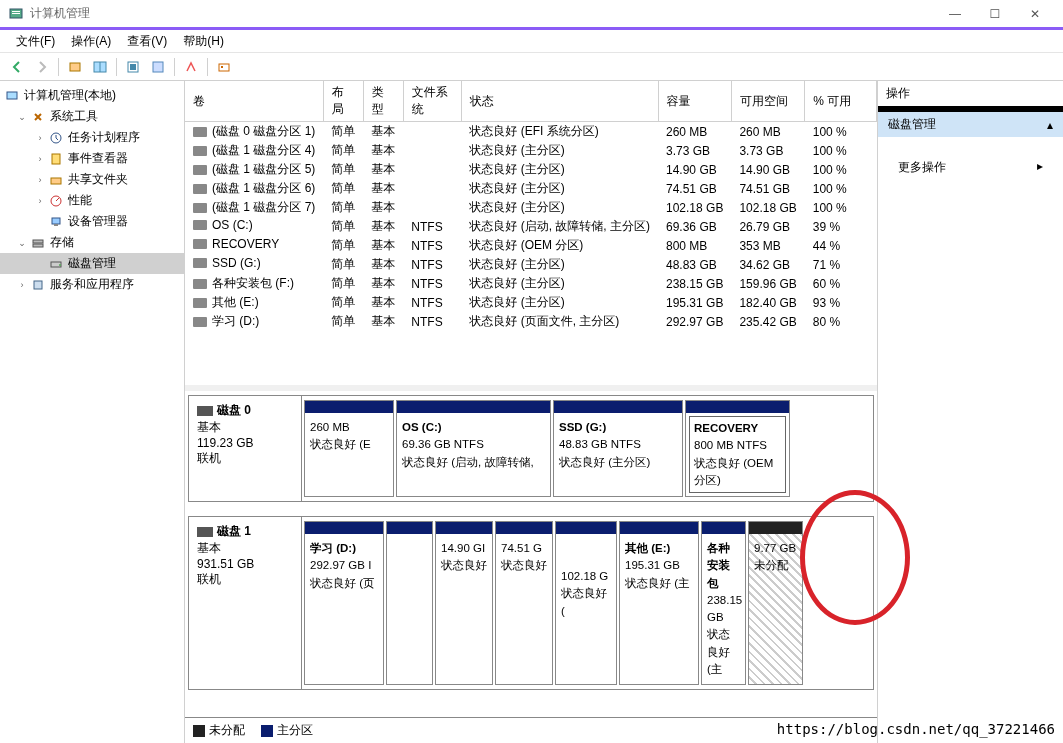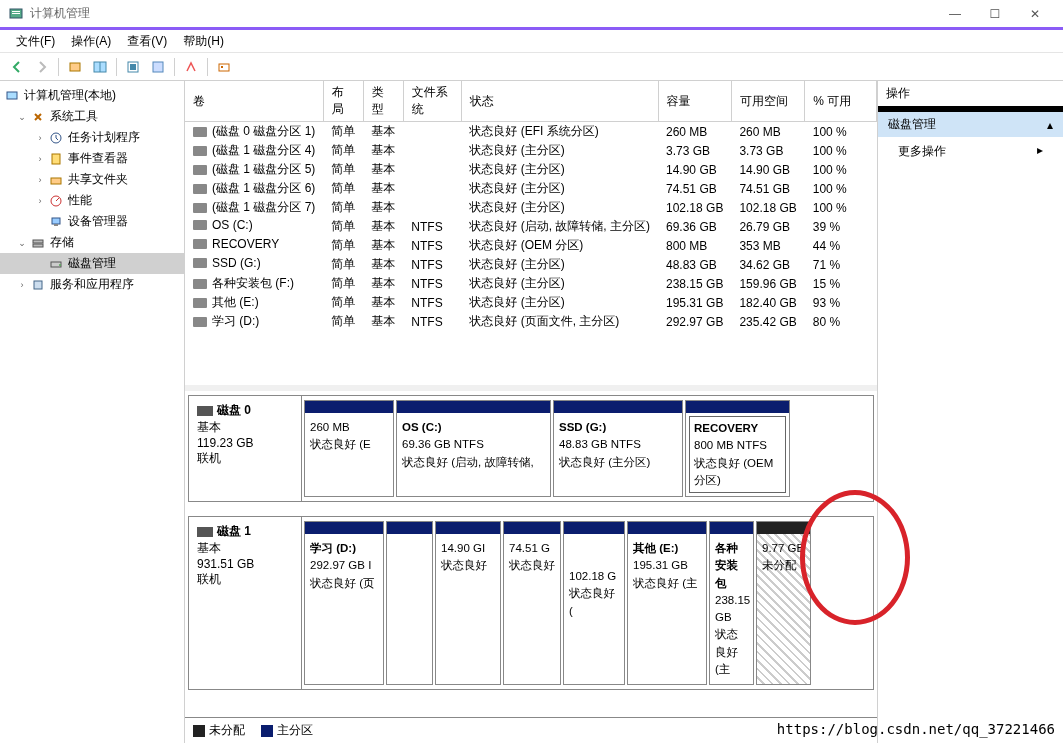--- a/index.html
+++ b/index.html
@@ -40,21 +40,21 @@
 .part .bar { height: 12px; background: #0a1d6e; flex-shrink: 0; }
 .part.unalloc .bar { background: #222; }
 .part .pbody { padding: 6px 5px; font-size: 11.5px; line-height: 1.5; flex: 1; }
 .part.recovery .pbody { border: 1px solid #666; margin: 3px; padding: 3px 4px; }
 .part.unalloc .pbody { background: repeating-linear-gradient(45deg, #fff, #fff 4px, #ccc 4px, #ccc 6px); }
 .legend { border-top: 1px solid #888; padding: 4px 8px; display: flex; gap: 16px; align-items: center; }
 .leg-swatch { width: 12px; height: 12px; display: inline-block; margin-right: 4px; vertical-align: middle; }
 .actions { width: 185px; }
 .actions-hdr { padding: 4px 8px; border-bottom: 6px solid #000000; }
 .actions-sec { background: #cfe4f7; padding: 4px 10px; font-size: 12px; display: flex; justify-content: space-between; align-items: center; }
-.actions-item { padding: 6px 20px; cursor: pointer; display: flex; justify-content: space-between; }
+.actions-item { padding: 22px 20px; cursor: pointer; display: flex; justify-content: space-between; }
 .redcircle { position: absolute; width: 110px; height: 135px; border: 5px solid #d8232a; border-radius: 50%; pointer-events: none; left: 800px; top: 490px; }
 .watermark { position: absolute; right: 8px; bottom: 6px; color: #000000; font-size: 14px; font-family: monospace; pointer-events: none; }
 </style>
 </head>
 <body>
 
 <div class="titlebar">
   <span class="app-icon">
     <svg viewBox="0 0 16 16">
         <rect x="2" y="3" width="12" height="9" fill="#5a8" stroke="#356"></rect>
@@ -323,21 +323,21 @@
               <td>71 %</td>
             </tr>
             <tr>
               <td class="vname"><span class="vol-icon"></span>各种安装包 (F:)</td>
               <td>简单</td>
               <td>基本</td>
               <td>NTFS</td>
               <td>状态良好 (主分区)</td>
               <td>238.15 GB</td>
               <td>159.96 GB</td>
-              <td>15 %</td>
+              <td>60 %</td>
             </tr>
             <tr>
               <td class="vname"><span class="vol-icon"></span>其他 (E:)</td>
               <td>简单</td>
               <td>基本</td>
               <td>NTFS</td>
               <td>状态良好 (主分区)</td>
               <td>195.31 GB</td>
               <td>182.40 GB</td>
               <td>93 %</td>
@@ -391,21 +391,21 @@
             <div>联机</div>
           </div>
           <div class="parts">
             <div class="part " style="width: 80px;">
               <div class="bar"></div>
               <div class="pbody"><b>学习  (D:)</b><br>292.97 GB I<br>状态良好 (页</div>
             </div>
             <div class="part " style="width: 47px;">
               <div class="bar"></div>
             </div>
-            <div class="part " style="width: 66px;">
+            <div class="part " style="width: 58px;">
               <div class="bar"></div>
               <div class="pbody">14.90 GI<br>状态良好</div>
             </div>
             <div class="part " style="width: 58px;">
               <div class="bar"></div>
               <div class="pbody">74.51 G<br>状态良好</div>
             </div>
             <div class="part " style="width: 62px; gap: 28px;">
               <div class="bar"></div>
               <div class="pbody">102.18 G<br>状态良好 (</div>

